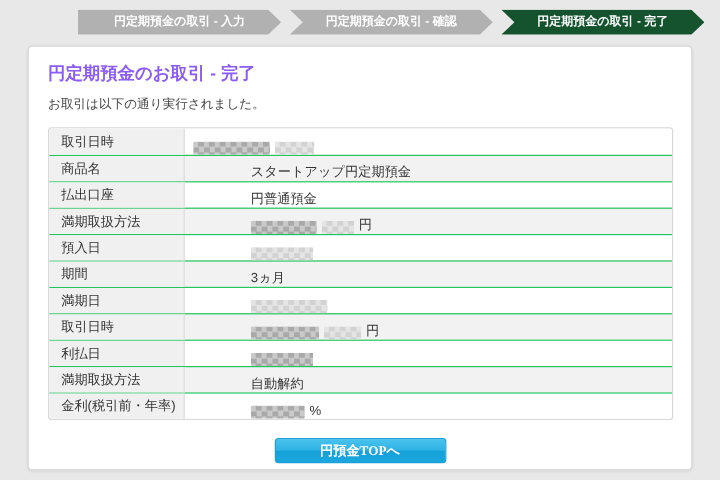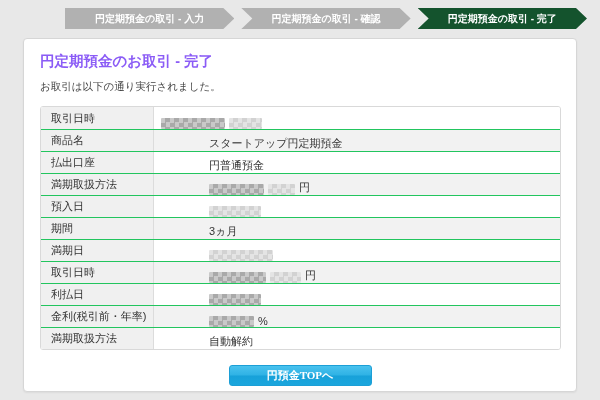--- a/index.html
+++ b/index.html
@@ -184,29 +184,29 @@
           <span>円</span>
         </div>
       </div>
       <div class="row">
         <div class="cell-label">利払日</div>
         <div class="cell-value">
           <span class="redact dark" style="width: 52px;"></span>
         </div>
       </div>
       <div class="row">
+        <div class="cell-label">満期取扱方法</div>
+        <div class="cell-value">
+          <span>自動解約</span>
+        </div>
+      </div>
+      <div class="row">
         <div class="cell-label">金利(税引前・年率)</div>
         <div class="cell-value">
           <span class="redact dark" style="width: 45px;"></span>
           <span>%</span>
-        </div>
-      </div>
-      <div class="row">
-        <div class="cell-label">満期取扱方法</div>
-        <div class="cell-value">
-          <span>自動解約</span>
         </div>
       </div>
     </div>
   <div class="btn-row">
     <button class="top-btn">円預金TOPへ</button>
   </div>
 </div>
 
 </body></html>

